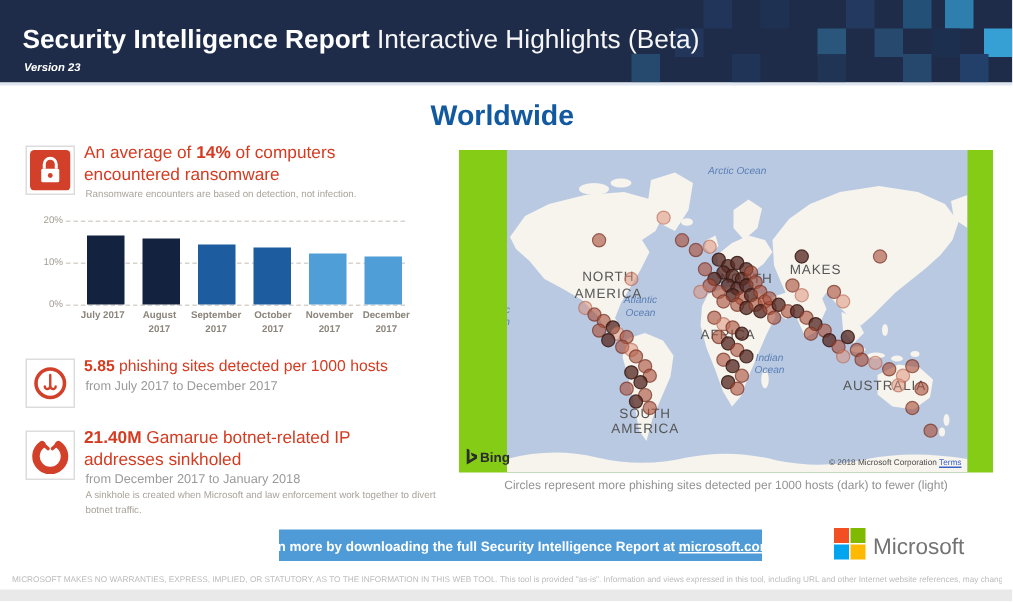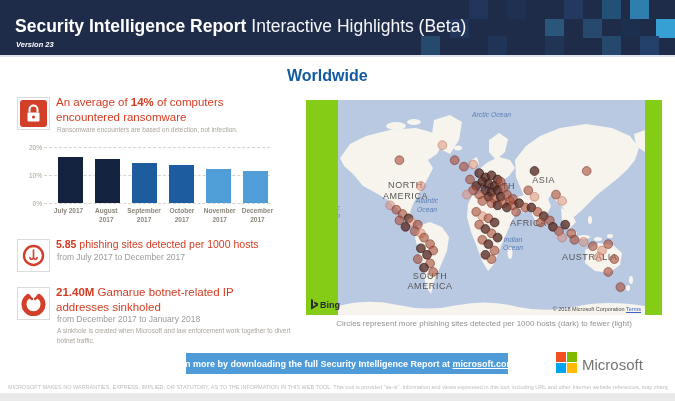--- a/index.html
+++ b/index.html
@@ -26,21 +26,21 @@
   
   .chart { position:absolute; left:26px; top:144px; width:244px; height:78px; }
   .gridline { position:absolute; left:18px; width:226px; border-top:1px dashed #d8d4cd; }
   .ytick { position:absolute; left:0; width:16px; text-align:right; font-size:6.5px; color:#a39d93; transform:translateY(-50%); }
   .plot { position:absolute; left:30px; top:3px; width:214px; height:56px; display:flex; align-items:flex-end; justify-content:space-between; padding:0 2px; }
   .bar { width:25px; }
   .xlabels { position:absolute; left:24px; top:63px; width:226px; display:flex; justify-content:space-between; }
   .bar-label { width:37px; text-align:center; font-size:6.5px; font-weight:700; color:#8b857b; line-height:1.35; }
 
   
-  .ww-title { position:absolute; left:287px; top:67px; color:#1259a0; font-size:16px; font-weight:700; }
+  .ww-title { position:absolute; left:287px; top:67px; color:#1259a0; font-size:19px; font-weight:700; }
   .map-frame { position:absolute; left:306px; top:100px; width:356px; height:215px; background:#84cc16;padding-left:31px; }
   .map-tile { position:absolute; left:32px; top:0; width:307px; height:215px; background:#b9c9e2; overflow:hidden; }
   .map-tile svg.land { position:absolute; left:0; top:0; z-index:1; }
   .map-label { position:absolute; z-index:2; color:#565656; font-size:9px; letter-spacing:.6px; text-align:center; line-height:1.15; transform:translate(-50%,-50%); white-space:pre-line; }
   .ocean-label { position:absolute; z-index:2; color:#5a7fb5; font-size:6.8px; font-style:italic; text-align:center; line-height:1.2; transform:translate(-50%,-50%); }
   .map-tile svg.dots { position:absolute; left:0; top:0; z-index:3; }
   .circ-d { fill:rgba(88,43,37,.78); stroke:rgba(54,24,19,.85); stroke-width:.8; }
   .circ-m { fill:rgba(170,80,60,.62); stroke:rgba(118,48,34,.7); stroke-width:.8; }
   .circ-l { fill:rgba(219,140,115,.5); stroke:rgba(182,100,78,.6); stroke-width:.8; }
   .map-copy { position:absolute; right:4px; bottom:3px; z-index:4; font-size:5.5px; color:#4c4c4c; }
@@ -176,22 +176,22 @@
         </g>
       </svg>
 
       <div class="ocean-label" style="left:50%;top:7%;">Arctic Ocean</div>
       <div class="ocean-label" style="left:29%;top:49%;width:36px;">Atlantic Ocean</div>
       <div class="ocean-label" style="left:57%;top:67%;width:30px;">Indian Ocean</div>
       <div class="ocean-label" style="left:-8px;top:52%;width:34px;">Pacific Ocean</div>
       <div class="map-label" style="left:22%;top:42%;width:70px;">NORTH AMERICA</div>
       <div class="map-label" style="left:30%;top:73%;width:70px;margin-top:24px;">SOUTH AMERICA</div>
       <div class="map-label" style="left:52%;top:40%;">NORTH</div>
-      <div class="map-label" style="left:48%;top:57%;margin-left:43px;">AFRICA</div>
-      <div class="map-label" style="left:67%;top:37%;">ASIA</div>
+      <div class="map-label" style="left:48%;top:57%;">AFRICA</div>
+      <div class="map-label" style="left:67%;top:37%;">MAKES</div>
       <div class="map-label" style="left:82%;top:73%;white-space:nowrap;">AUSTRALIA</div>
 
       <svg class="dots" width="307" height="215" viewBox="0 0 307 215">
           <circle cx="141.2" cy="73.1" r="4.4" class="circ-d"></circle>
           <circle cx="147.4" cy="77.4" r="4.4" class="circ-d"></circle>
           <circle cx="153.5" cy="75.3" r="4.4" class="circ-d"></circle>
           <circle cx="159.6" cy="79.5" r="4.4" class="circ-d"></circle>
           <circle cx="144.3" cy="81.7" r="4.4" class="circ-d"></circle>
           <circle cx="150.4" cy="83.9" r="4.4" class="circ-d"></circle>
           <circle cx="156.6" cy="86.0" r="4.4" class="circ-d"></circle>

